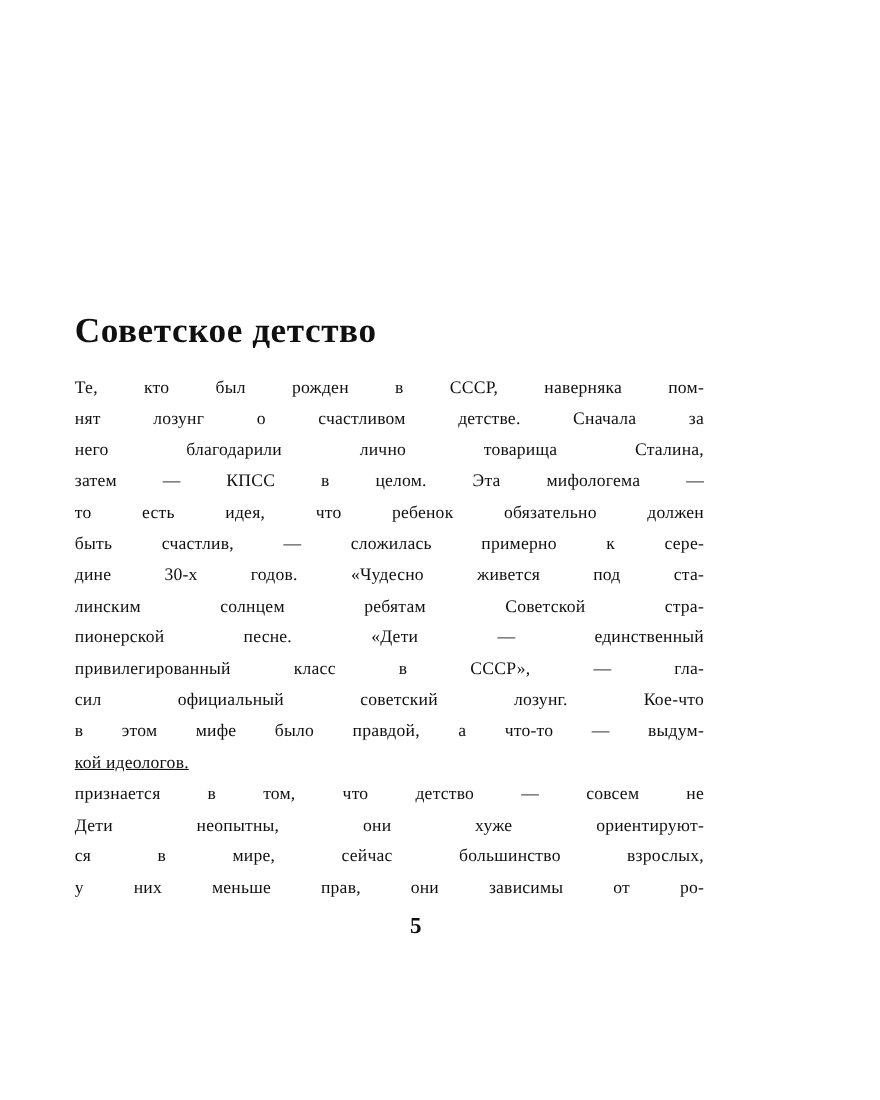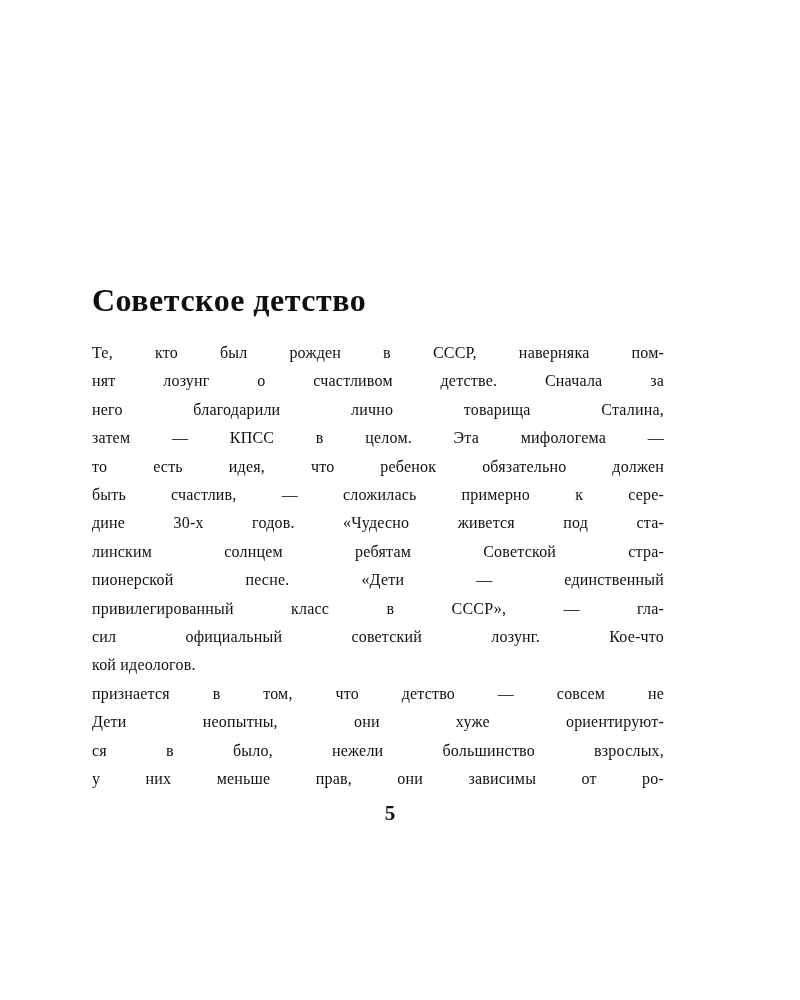--- a/index.html
+++ b/index.html
@@ -8,21 +8,21 @@
     background: #ffffff;
   }
   .book-page {
     position: relative;
     width: 800px;
     height: 1000px;
     box-sizing: border-box;
     background: #ffffff;
     color: #101010;
     font-family: "Liberation Serif", "DejaVu Serif", serif;
-    padding: 284px 112px 0 92px;
+    padding: 284px 112px 0 68px;
     overflow: hidden;
   }
   .title {
     font-size: 32px;
     line-height: 1.0;
     font-weight: bold;
     letter-spacing: 0.5px;
     margin: 0 0 23px 0;
   }
   .body-text {
@@ -30,20 +30,21 @@
   }
   .line {
     font-size: 16px;
     line-height: 28.4px;
     letter-spacing: 0.2px;
     text-align: justify;
     text-align-last: justify;
   }
   .line.para-end {
     text-align-last: left;
+    text-decoration: underline;
   }
   .line.first-indent {
     text-indent: 28px;
   }
   .folio {
     margin-top: 7px;
     text-align: center;
     font-size: 21px;
     font-weight: bold;
   }
@@ -62,27 +63,28 @@
       <div class="line">нят лозунг о счастливом детстве. Сначала за</div>
       <div class="line">него благодарили лично товарища Сталина,</div>
       <div class="line">затем — КПСС в целом. Эта мифологема —</div>
       <div class="line">то есть идея, что ребенок обязательно должен</div>
       <div class="line">быть счастлив, — сложилась примерно к сере-</div>
       <div class="line">дине 30-х годов. «Чудесно живется под ста-</div>
       <div class="line">линским солнцем ребятам Советской стра-</div>
       <div class="line">пионерской песне. «Дети — единственный</div>
       <div class="line">привилегированный класс в СССР», — гла-</div>
       <div class="line">сил официальный советский лозунг. Кое-что</div>
+      <div class="line">в этом мифе было правдой, а что-то — выдум-</div>
       <div class="line para-end">кой идеологов.</div>
     </div>
 
     <div class="para">
       <div class="line">признается в том, что детство — совсем не</div>
       <div class="line">Дети неопытны, они хуже ориентируют-</div>
-      <div class="line">ся в было, нежели большинство взрослых,</div>
+      <div class="line">ся в мире, сейчас большинство взрослых,</div>
       <div class="line">у них меньше прав, они зависимы от ро-</div>
     </div>
 
   </div>
 
   <div class="folio">5</div>
 
 </div>
 
 </body></html>

